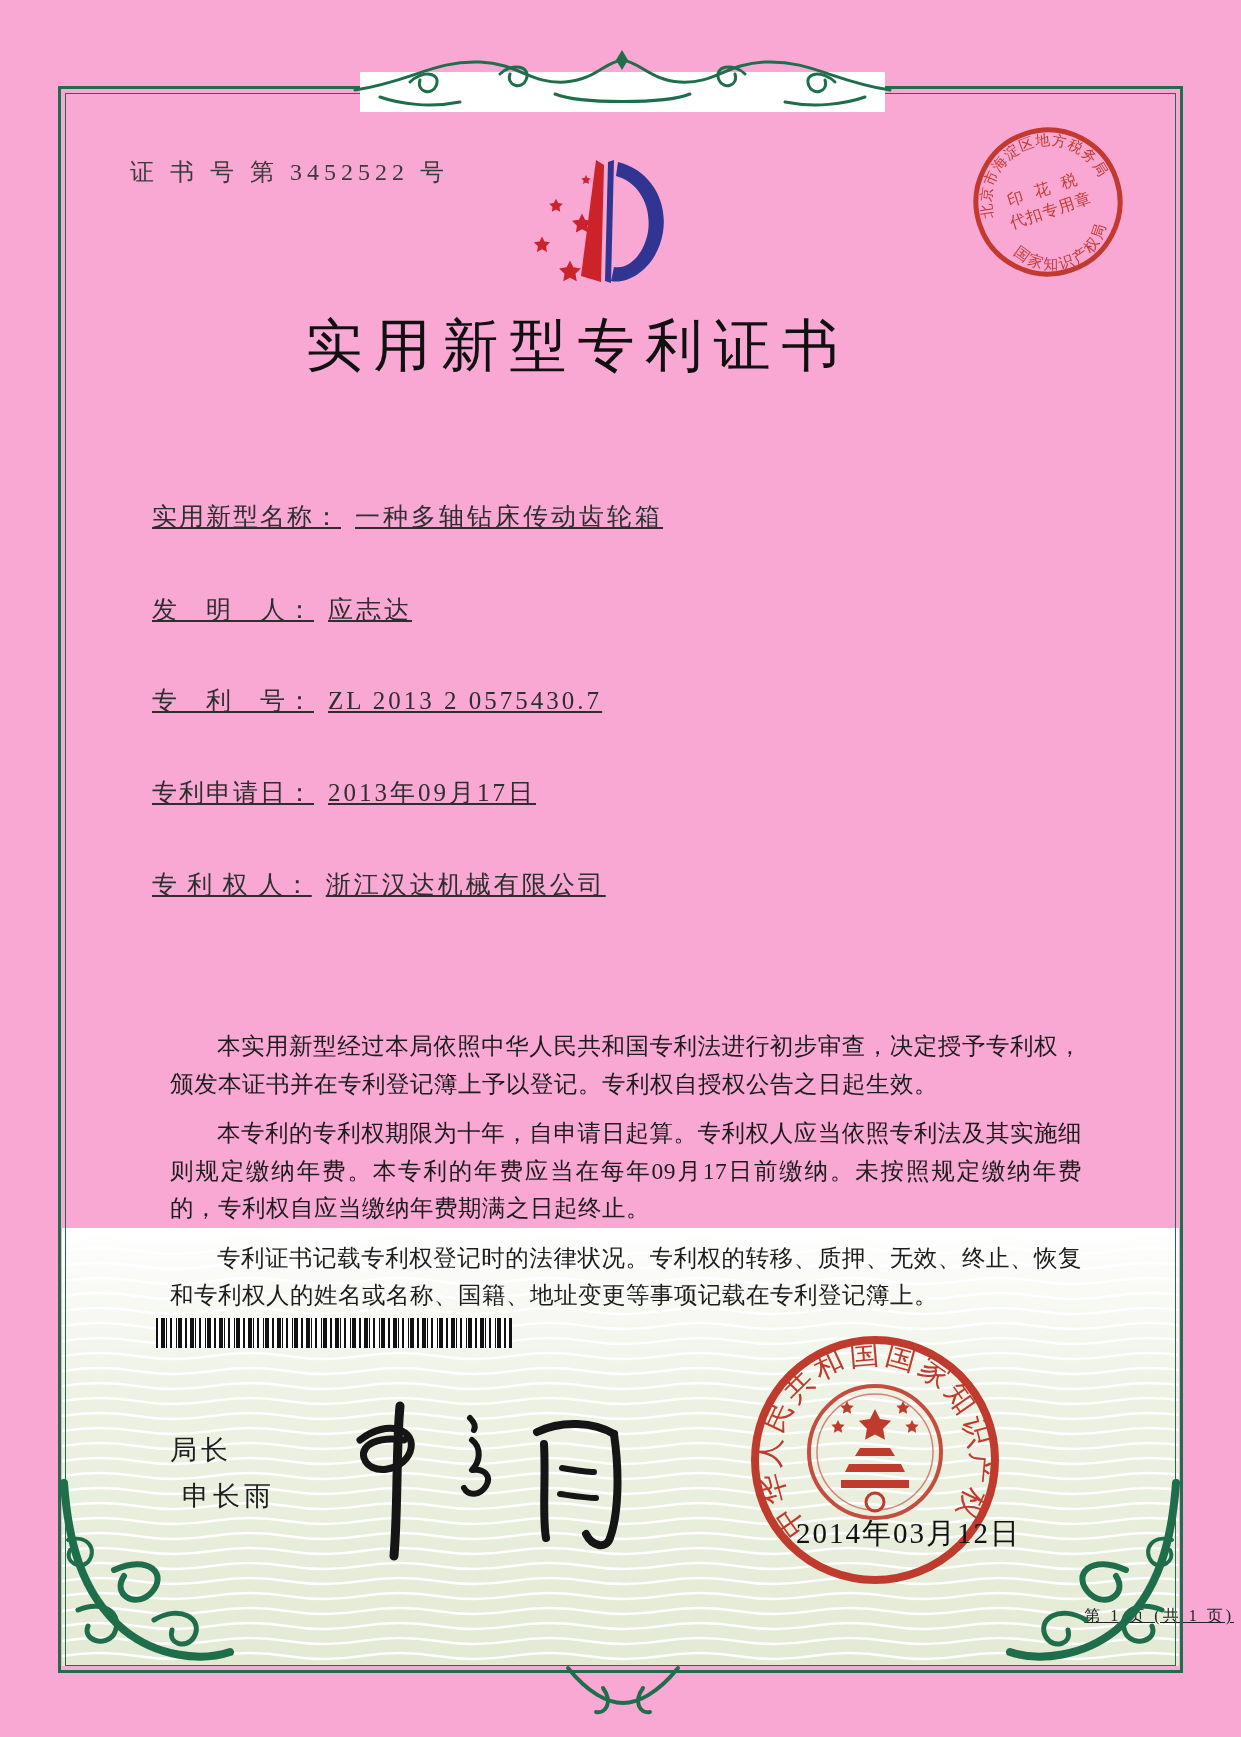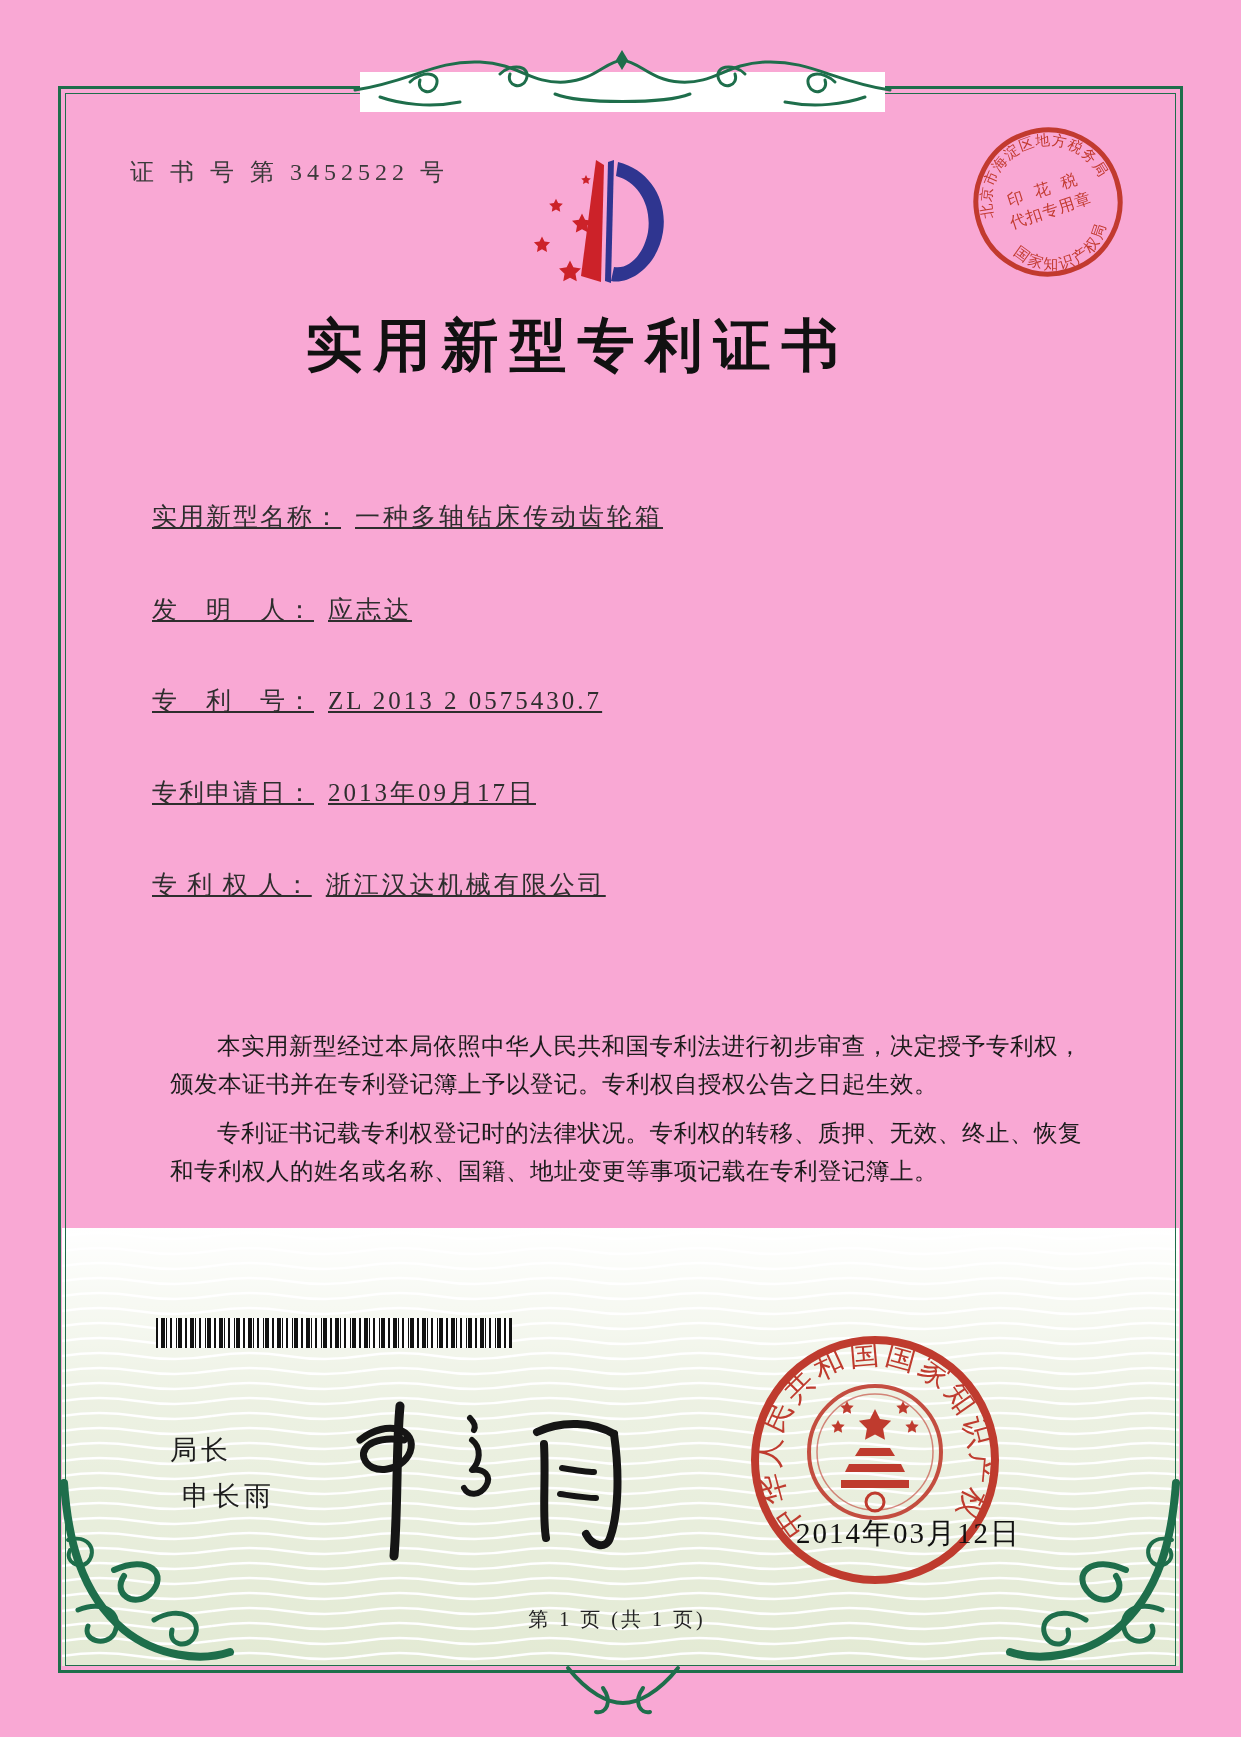--- a/index.html
+++ b/index.html
@@ -22,21 +22,21 @@
   .guilloche{position:absolute;left:62px;top:1228px;z-index:1;}
   
   .certno{
     position:absolute;left:130px;top:156px;z-index:2;
     font-size:24px;letter-spacing:5px;color:#3a3a3a;
   }
   .logo{position:absolute;left:468px;top:150px;z-index:2;}
   .stamp{position:absolute;left:958px;top:112px;z-index:2;}
   .title{
     position:absolute;left:0;top:308px;width:1155px;text-align:center;z-index:2;
-    font-size:57px;font-weight:bold;letter-spacing:11px;color:#111;
+    font-size:57px;font-weight:normal;letter-spacing:11px;color:#111;
   }
   
   .field{
     position:absolute;left:152px;z-index:2;font-size:25px;color:#2e2e2e;
     letter-spacing:2px;white-space:nowrap;text-decoration:underline;
   }
   .fvalue{margin-left:14px;letter-spacing:3px;}
   
   .bodytext{
     position:absolute;left:158px;top:1016px;width:936px;z-index:2;
@@ -58,22 +58,22 @@
   }
   .sig-title{position:absolute;left:170px;top:1432px;font-size:27px;letter-spacing:4px;z-index:2;color:#1d1d1d;}
   .sig-name {position:absolute;left:182px;top:1478px;font-size:27px;letter-spacing:4px;z-index:2;color:#1d1d1d;}
   .signature-svg{position:absolute;left:322px;top:1388px;z-index:2;}
   .seal{position:absolute;left:745px;top:1330px;z-index:2;}
   .seal-date{
     position:absolute;left:796px;top:1514px;z-index:3;
     font-size:29px;letter-spacing:2px;color:#101010;white-space:nowrap;
   }
   .footer{
-    position:absolute;left:0;top:1606px;width:1234px;text-align:center;z-index:2;
-    font-size:20px;letter-spacing:3px;color:#222;
+    position:absolute;left:0;top:1606px;width:1234px;text-align:right;z-index:2;
+    font-size:16px;letter-spacing:3px;color:#222;text-decoration:underline;
   }
   .ornament{position:absolute;z-index:4;pointer-events:none;}
 </style>
 </head>
 <body>
 
 <div id="page">
 
   <div class="frame-outer">
     <div class="frame-inner"></div>
@@ -185,20 +185,21 @@
   </div>
   <div class="field" style="top:776px">
     <span>专利申请日：</span><span class="fvalue">2013年09月17日</span>
   </div>
   <div class="field" style="top:868px">
     <span>专 利 权 人：</span><span class="fvalue">浙江汉达机械有限公司</span>
   </div>
 
   <div class="bodytext">
     <p>本实用新型经过本局依照中华人民共和国专利法进行初步审查，决定授予专利权，颁发本证书并在专利登记簿上予以登记。专利权自授权公告之日起生效。</p>
+    <p>本专利的专利权期限为十年，自申请日起算。专利权人应当依照专利法及其实施细则规定缴纳年费。本专利的年费应当在每年09月17日前缴纳。未按照规定缴纳年费的，专利权自应当缴纳年费期满之日起终止。</p>
     <p>专利证书记载专利权登记时的法律状况。专利权的转移、质押、无效、终止、恢复和专利权人的姓名或名称、国籍、地址变更等事项记载在专利登记簿上。</p>
   </div>
 
   <div class="barcode"></div>
 
   <div class="sig-title">局长</div>
   <div class="sig-name">申长雨</div>
 
   <svg class="signature-svg" width="320" height="190" viewBox="0 0 320 190">
     <g stroke="#151515" fill="none" stroke-linecap="round" stroke-linejoin="round">

